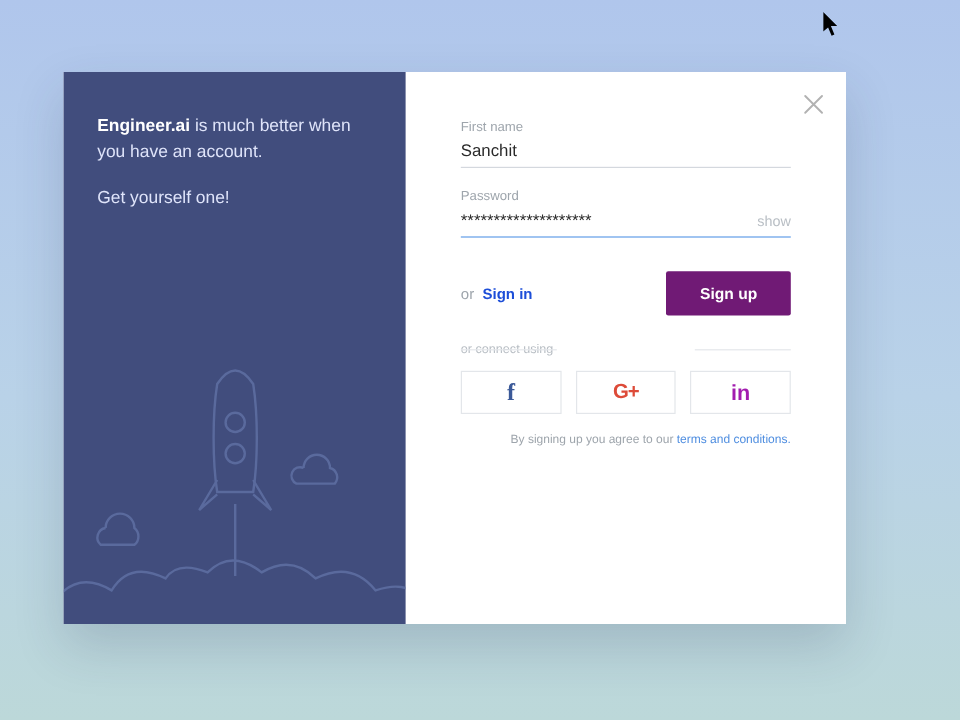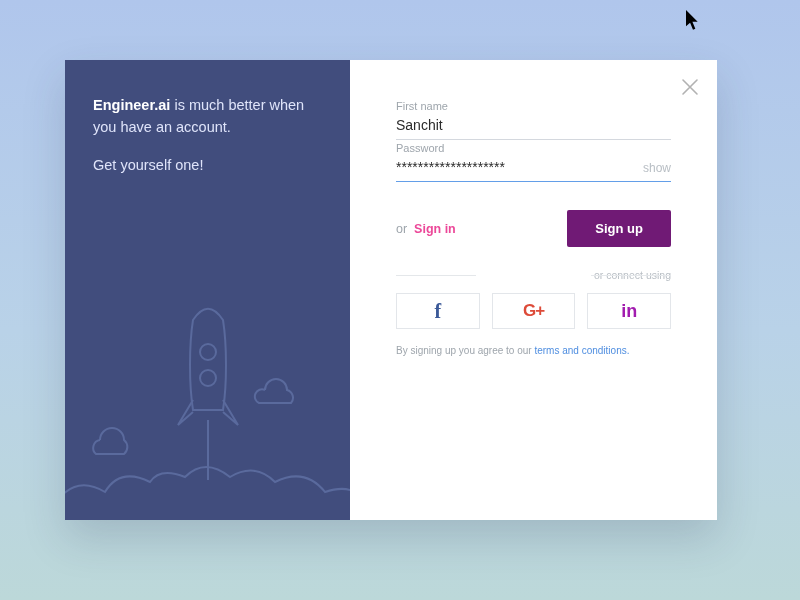--- a/index.html
+++ b/index.html
@@ -12,21 +12,21 @@
   .cursor {
     position: absolute;
     top: 10px; left: 686px;
     width: 14px; height: 18px;
     pointer-events: none;
     z-index: 50;
   }
   .cursor svg { display:block; }
   .modal {
     position: absolute;
-    left: 65px; top: 60px;
+    left: 53px; top: 60px;
     width: 652px; height: 460px;
     background: #fff;
     box-shadow: 0 18px 40px rgba(40,50,80,.18);
     display: flex;
   }
   
   .left {
     width: 285px; height: 100%;
     background: #414d7d;
     position: relative;
@@ -52,21 +52,21 @@
     flex:1;
     position:relative;
     padding: 40px 46px 20px 46px;
   }
   .close {
     position:absolute; right:18px; top:18px;
     width:18px; height:18px; cursor:pointer;
     color:#b2b2b2;
   }
   .close svg { width:18px; height:18px; }
-  .field { position:relative; margin-bottom: 2px; }
+  .field { position:relative; margin-bottom: 18px; }
   .field .lbl {
     font-size: 11px;
     color:#9ea5ac;
     margin-bottom:3px;
     display:block;
     font-weight:400;
   }
   .field .inp {
     width:100%;
     border:none;
@@ -81,33 +81,33 @@
   .show-link {
     position:absolute; right:0; bottom:7px;
     font-size:12px; color:#b8bec4;
     cursor:pointer;
   }
   .actions {
     display:flex; align-items:center; justify-content:space-between;
     margin-top: 28px; margin-bottom: 22px;
   }
   .or-signin { font-size:12.5px; color:#9ea5ac; }
-  .or-signin a { color:#ec4899; text-decoration:none; font-weight:600; }
+  .or-signin a { color:#1d4ed8; text-decoration:none; font-weight:600; }
   .btn {
     background:#701a75;
     color:#fff;
     border:none;
     font-size:13px;
     font-weight:600;
     padding: 11px 28px;
     border-radius:2px;
     cursor:pointer;
   }
   .divider {
-    position:relative; text-align:right;
+    position:relative; text-align:left;
     margin: 10px 0 12px 0;
     font-size:10.5px; color:#b8bec4;
   }
   .divider:before, .divider:after {
     content:''; position:absolute; top:50%; width:80px;
     border-top:1px solid #e4e7ea;
   }
   .divider:before { left:0; }
   .divider:after { right:0; }
   .social { display:flex; gap:12px; }
@@ -116,21 +116,21 @@
     border:1px solid #e3e6ea;
     background:#fff;
     display:flex; align-items:center; justify-content:center;
     cursor:pointer;
     font-weight:700;
   }
   .fb { color:#3b5998; font-size:20px; font-family: Georgia, serif;}
   .gp { color:#dd4b39; font-size:17px; letter-spacing:-1px;}
   .li { color:#a21caf; font-size:18px; }
   .legal {
-    text-align:left; margin-top:16px;
+    text-align:right; margin-top:16px;
     font-size:10px; color:#9ea5ac;
   }
   .legal a { color:#4f8ee0; text-decoration:none; }
 </style>
 </head>
 <body>
 
 <div class="cursor">
   <svg viewBox="0 0 12 18">
       <path d="M0 0 L0 14 L3.5 11 L6 17 L8 16 L5.5 10 L10 10 Z" fill="#000"></path>

